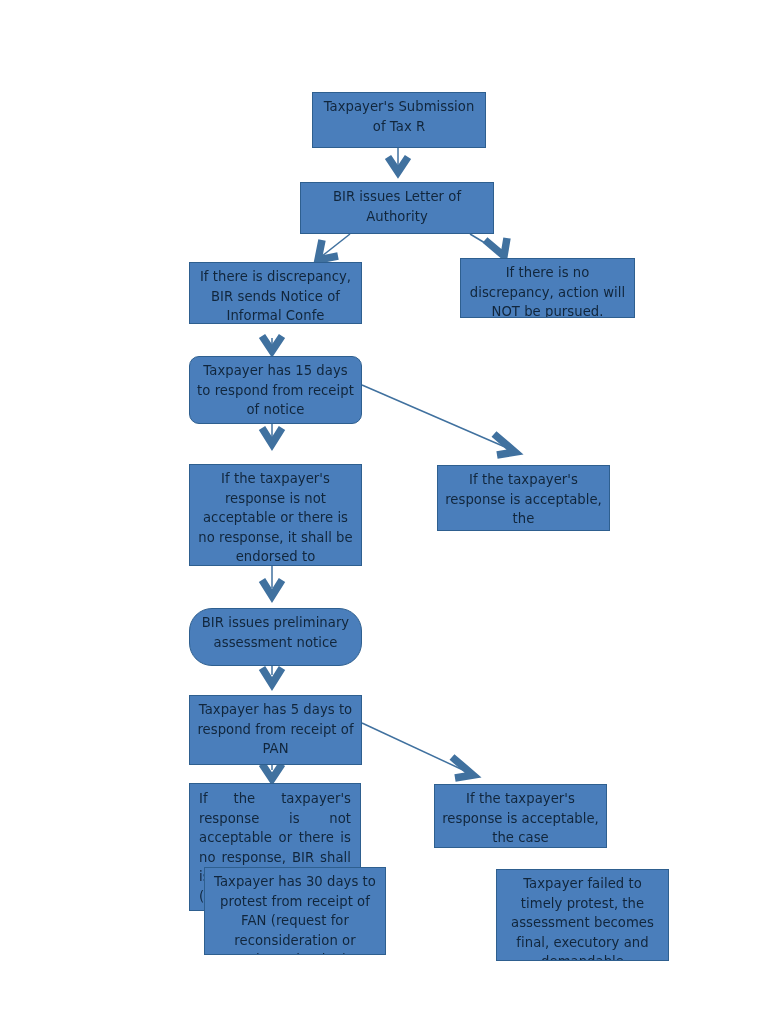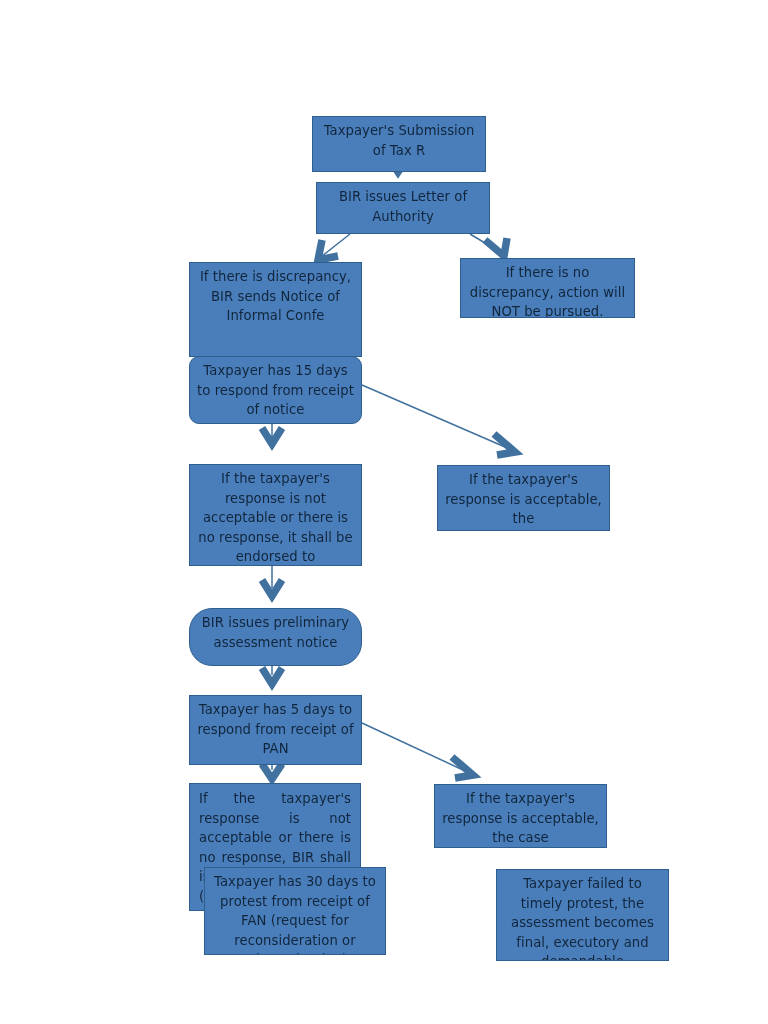--- a/index.html
+++ b/index.html
@@ -114,29 +114,29 @@
       <path class="arrow-line" d="M 272 765 L 272 770"></path>
       <path class="arrow-head" d="M 262 764 L 272 779 L 282 764"></path>
     </g>
 
     <g>
       <path class="arrow-line" d="M 362 723 L 463 770"></path>
       <path class="arrow-head" d="M 452 757 L 473 775 L 455 778"></path>
     </g>
   </svg>
 
-  <div class="node" style="left:312px; top:92px; width:174px; height:56px;margin-top:24px;">
+  <div class="node" style="left:312px; top:92px; width:174px; height:56px;">
     <span class="txt">Taxpayer's Submission of Tax R</span>
   </div>
 
-  <div class="node" style="left:316px; top:182px; width:174px; height:52px;">
+  <div class="node" style="left:300px; top:182px; width:194px; height:52px;">
     <span class="txt">BIR issues Letter of Authority</span>
   </div>
 
-  <div class="node" style="left:189px; top:262px; width:173px; height:95px;">
+  <div class="node" style="left:189px; top:262px; width:173px; height:62px;">
     <span class="txt">If there is discrepancy, BIR sends Notice of Informal Confe</span>
   </div>
 
   <div class="node" style="left:460px; top:258px; width:175px; height:60px;">
     <span class="txt">If there is no discrepancy, action will NOT be pursued.</span>
   </div>
 
   <div class="node" style="left:189px; top:356px; width:173px; height:68px;border-radius:10px;">
     <span class="txt">Taxpayer has 15 days to respond from receipt of notice</span>
   </div>

